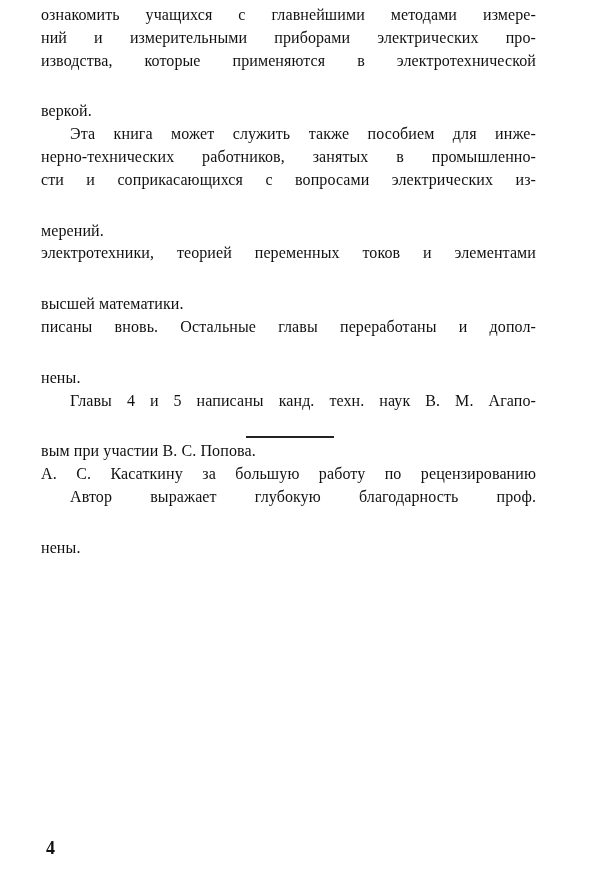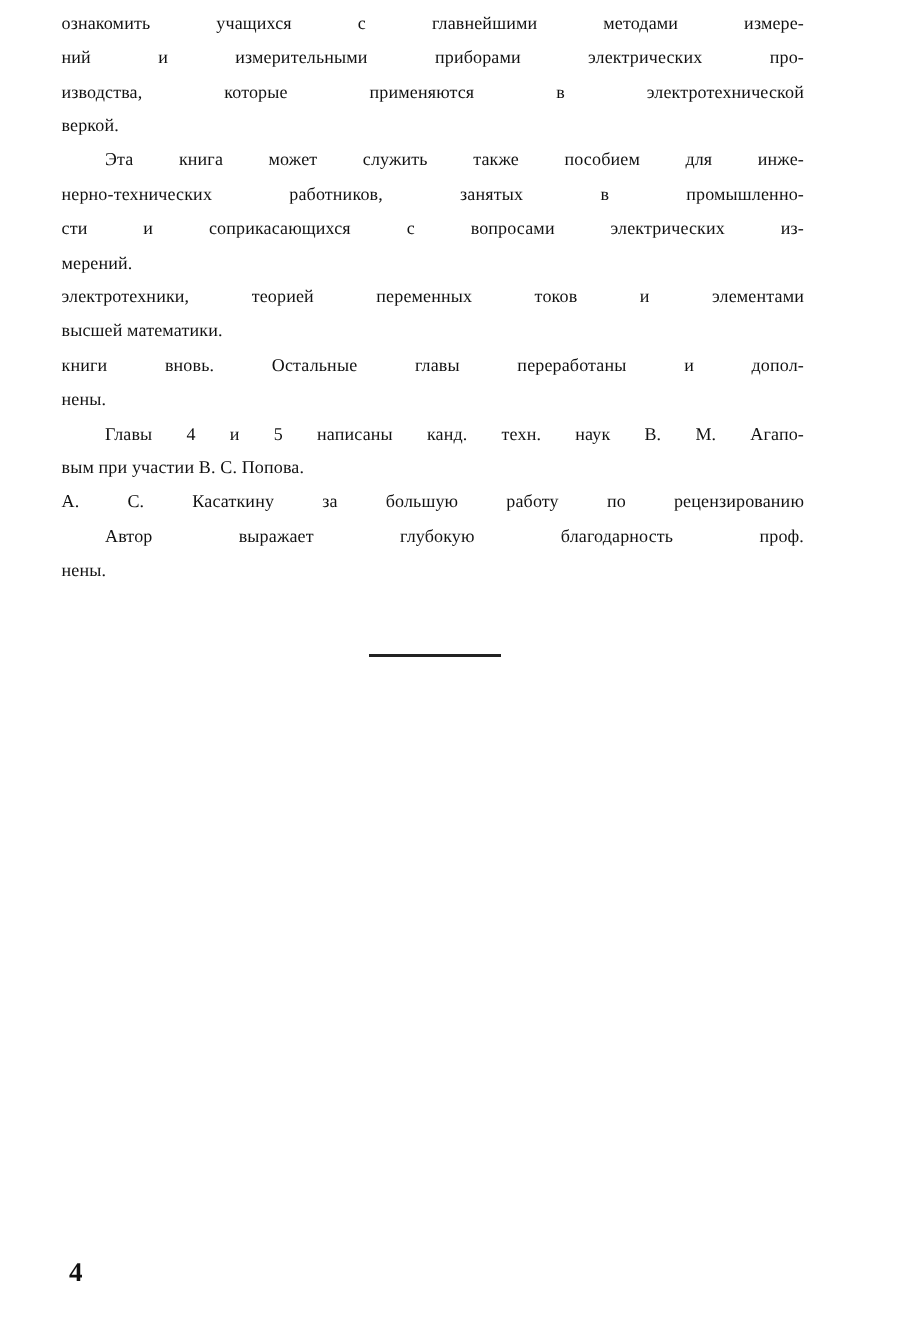--- a/index.html
+++ b/index.html
@@ -13,36 +13,37 @@
     position: relative;
     overflow: hidden;
     font-family: "Liberation Serif", "DejaVu Serif", serif;
     color: #111111;
   }
   .page-body {
     position: absolute;
     left: 41px;
     top: 4px;
     width: 495px;
-    font-size: 12px;
+    font-size: 16px;
     line-height: 22.8px;
     text-align: justify;
     letter-spacing: 0.1px;
   }
   .para {
     margin: 0;
   }
   .line {
     display: block;
     text-align: justify;
     text-align-last: justify;
     white-space: nowrap;
   }
   .line.last {
     text-align-last: left;
+    margin-top: 28px;
   }
   .indent {
     padding-left: 29px;
   }
   .divider {
     position: absolute;
     left: 246px;
     top: 436px;
     width: 88px;
     height: 2px;
@@ -71,21 +72,21 @@
     <span class="line indent">Эта книга может служить также пособием для инже-</span>
     <span class="line">нерно-технических работников, занятых в промышленно-</span>
     <span class="line">сти и соприкасающихся с вопросами электрических из-</span>
     <span class="line last">мерений.</span>
   </p>
   <p class="para">
     <span class="line">электротехники, теорией переменных токов и элементами</span>
     <span class="line last">высшей математики.</span>
   </p>
   <p class="para">
-    <span class="line">книги вновь. Остальные главы переработаны и допол-</span>
+    <span class="line">писаны вновь. Остальные главы переработаны и допол-</span>
     <span class="line last">нены.</span>
   </p>
   <p class="para">
     <span class="line indent">Главы 4 и 5 написаны канд. техн. наук В. М. Агапо-</span>
     <span class="line last">вым при участии В. С. Попова.</span>
   </p>
   <p class="para">
     <span class="line">А. С. Касаткину за большую работу по рецензированию</span>
     <span class="line indent">Автор выражает глубокую благодарность проф.</span>
     <span class="line last">нены.</span>

